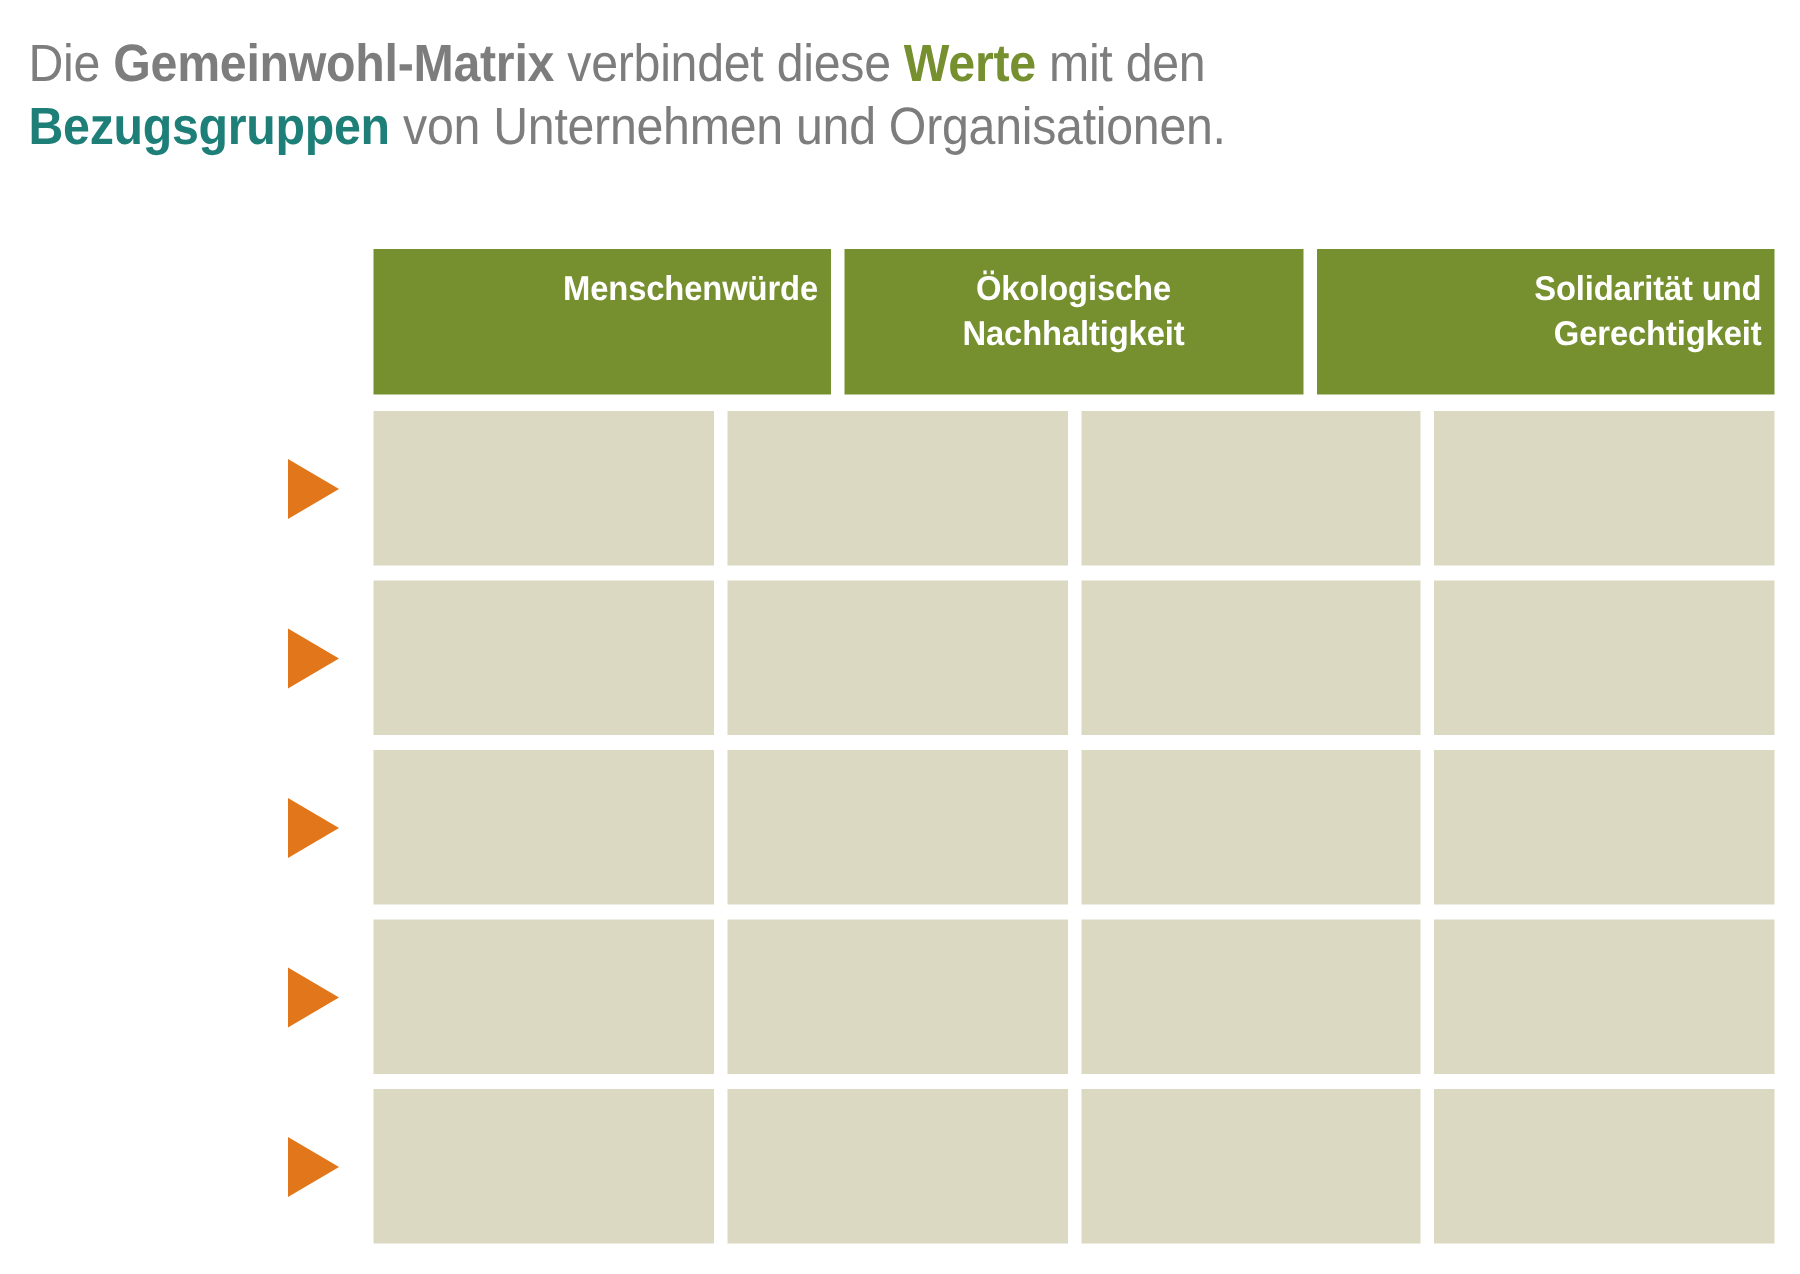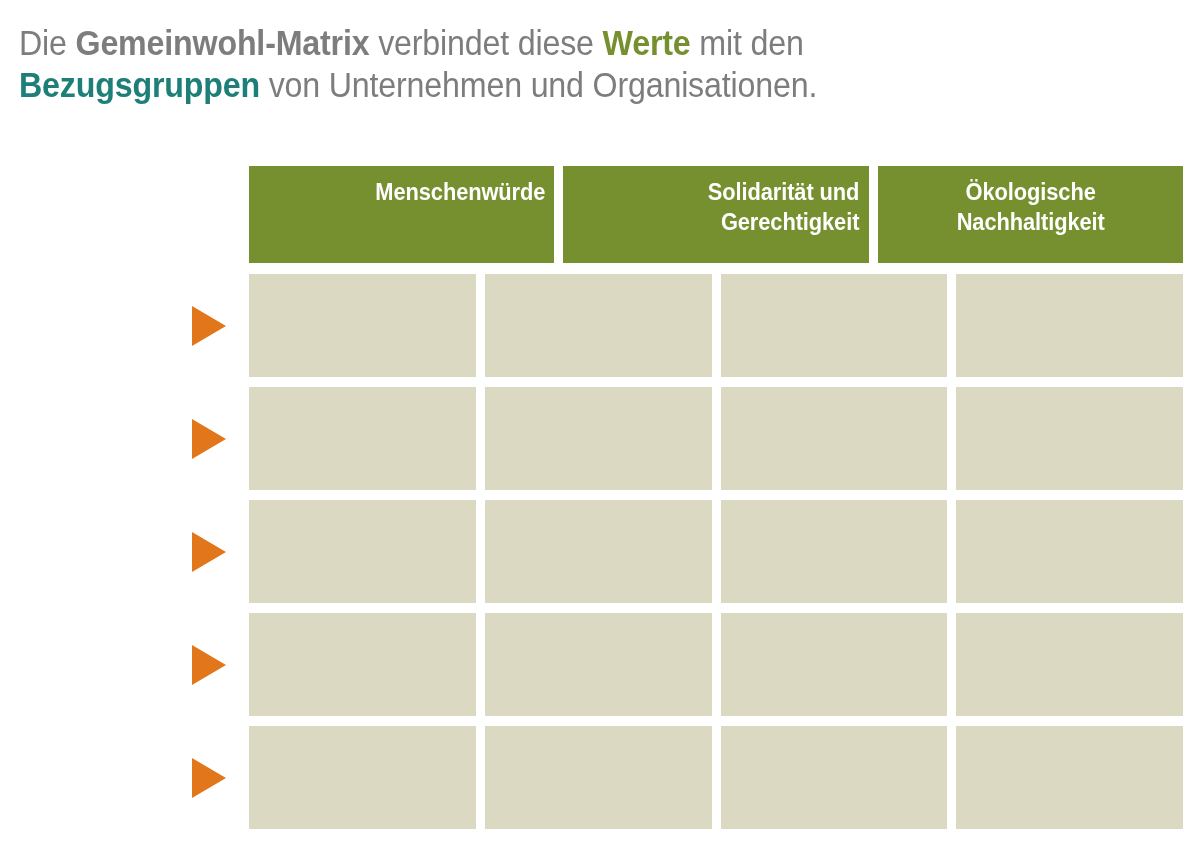--- a/index.html
+++ b/index.html
@@ -104,25 +104,25 @@
     <span class="teal">Bezugsgruppen</span><span class="grey"> von Unternehmen und Organisationen.</span>
   </span>
 </div>
 
 <div id="matrix">
 
   <div class="grid-row hdr-row">
     <div class="hdr-cell align-right">
       <span class="txt">Menschenwürde</span>
     </div>
+    <div class="hdr-cell">
+      <span class="txt">Ökologische Nachhaltigkeit</span>
+    </div>
     <div class="hdr-cell align-right">
       <span class="txt">Solidarität und Gerechtigkeit</span>
-    </div>
-    <div class="hdr-cell">
-      <span class="txt">Ökologische Nachhaltigkeit</span>
     </div>
   </div>
 
   <div class="grid-row body-row">
     <div class="marker"></div>
     <div class="cell"></div>
     <div class="cell"></div>
     <div class="cell"></div>
     <div class="cell"></div>
   </div>

